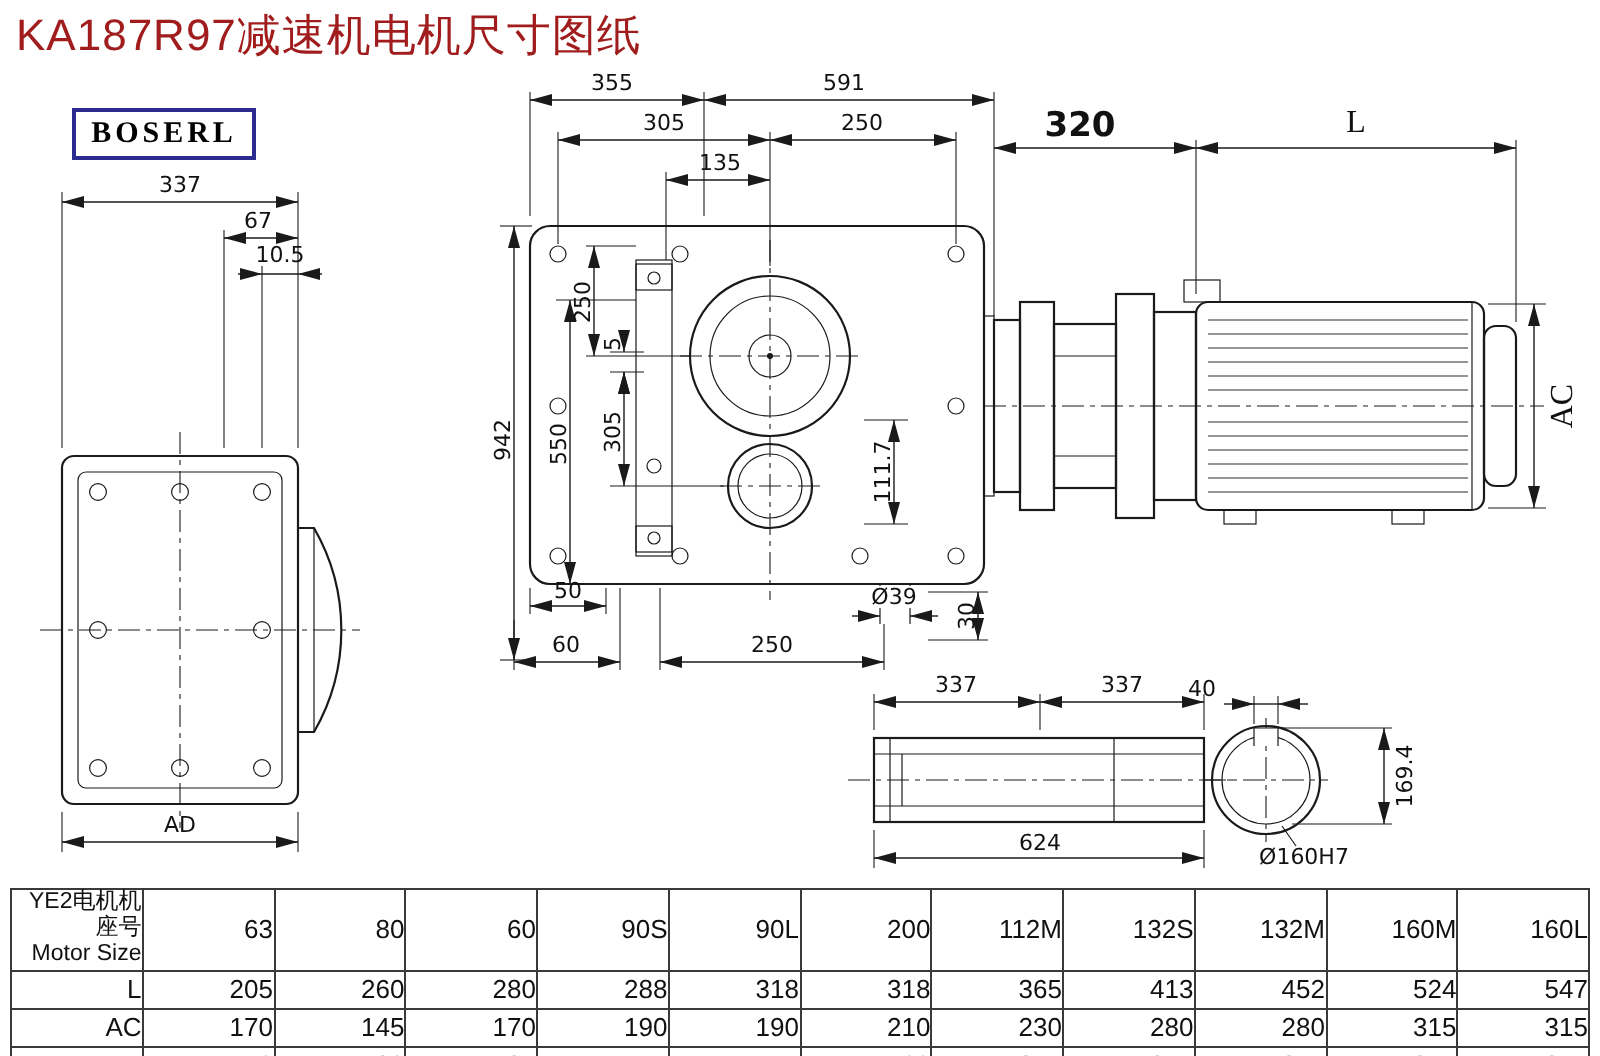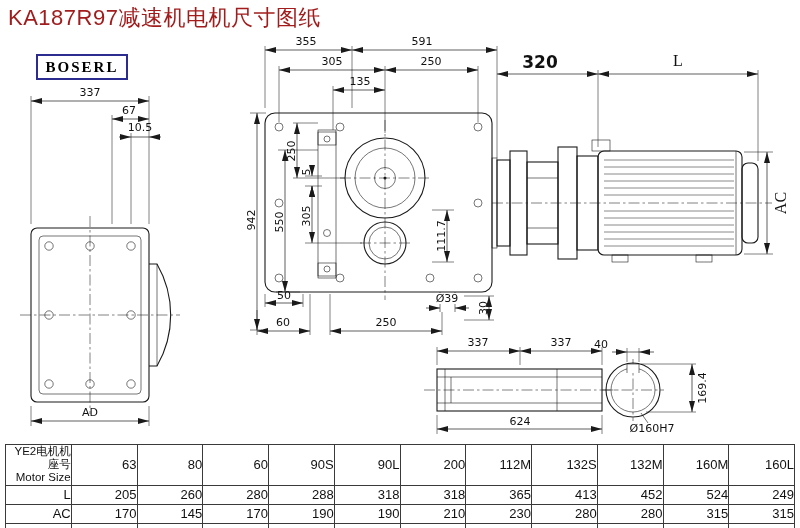--- a/index.html
+++ b/index.html
@@ -359,21 +359,21 @@
     <td>205</td>
     <td>260</td>
     <td>280</td>
     <td>288</td>
     <td>318</td>
     <td>318</td>
     <td>365</td>
     <td>413</td>
     <td>452</td>
     <td>524</td>
-    <td>249</td>
+    <td>547</td>
   </tr>
   <tr>
     <td>AC</td>
     <td>170</td>
     <td>145</td>
     <td>170</td>
     <td>190</td>
     <td>190</td>
     <td>210</td>
     <td>230</td>

